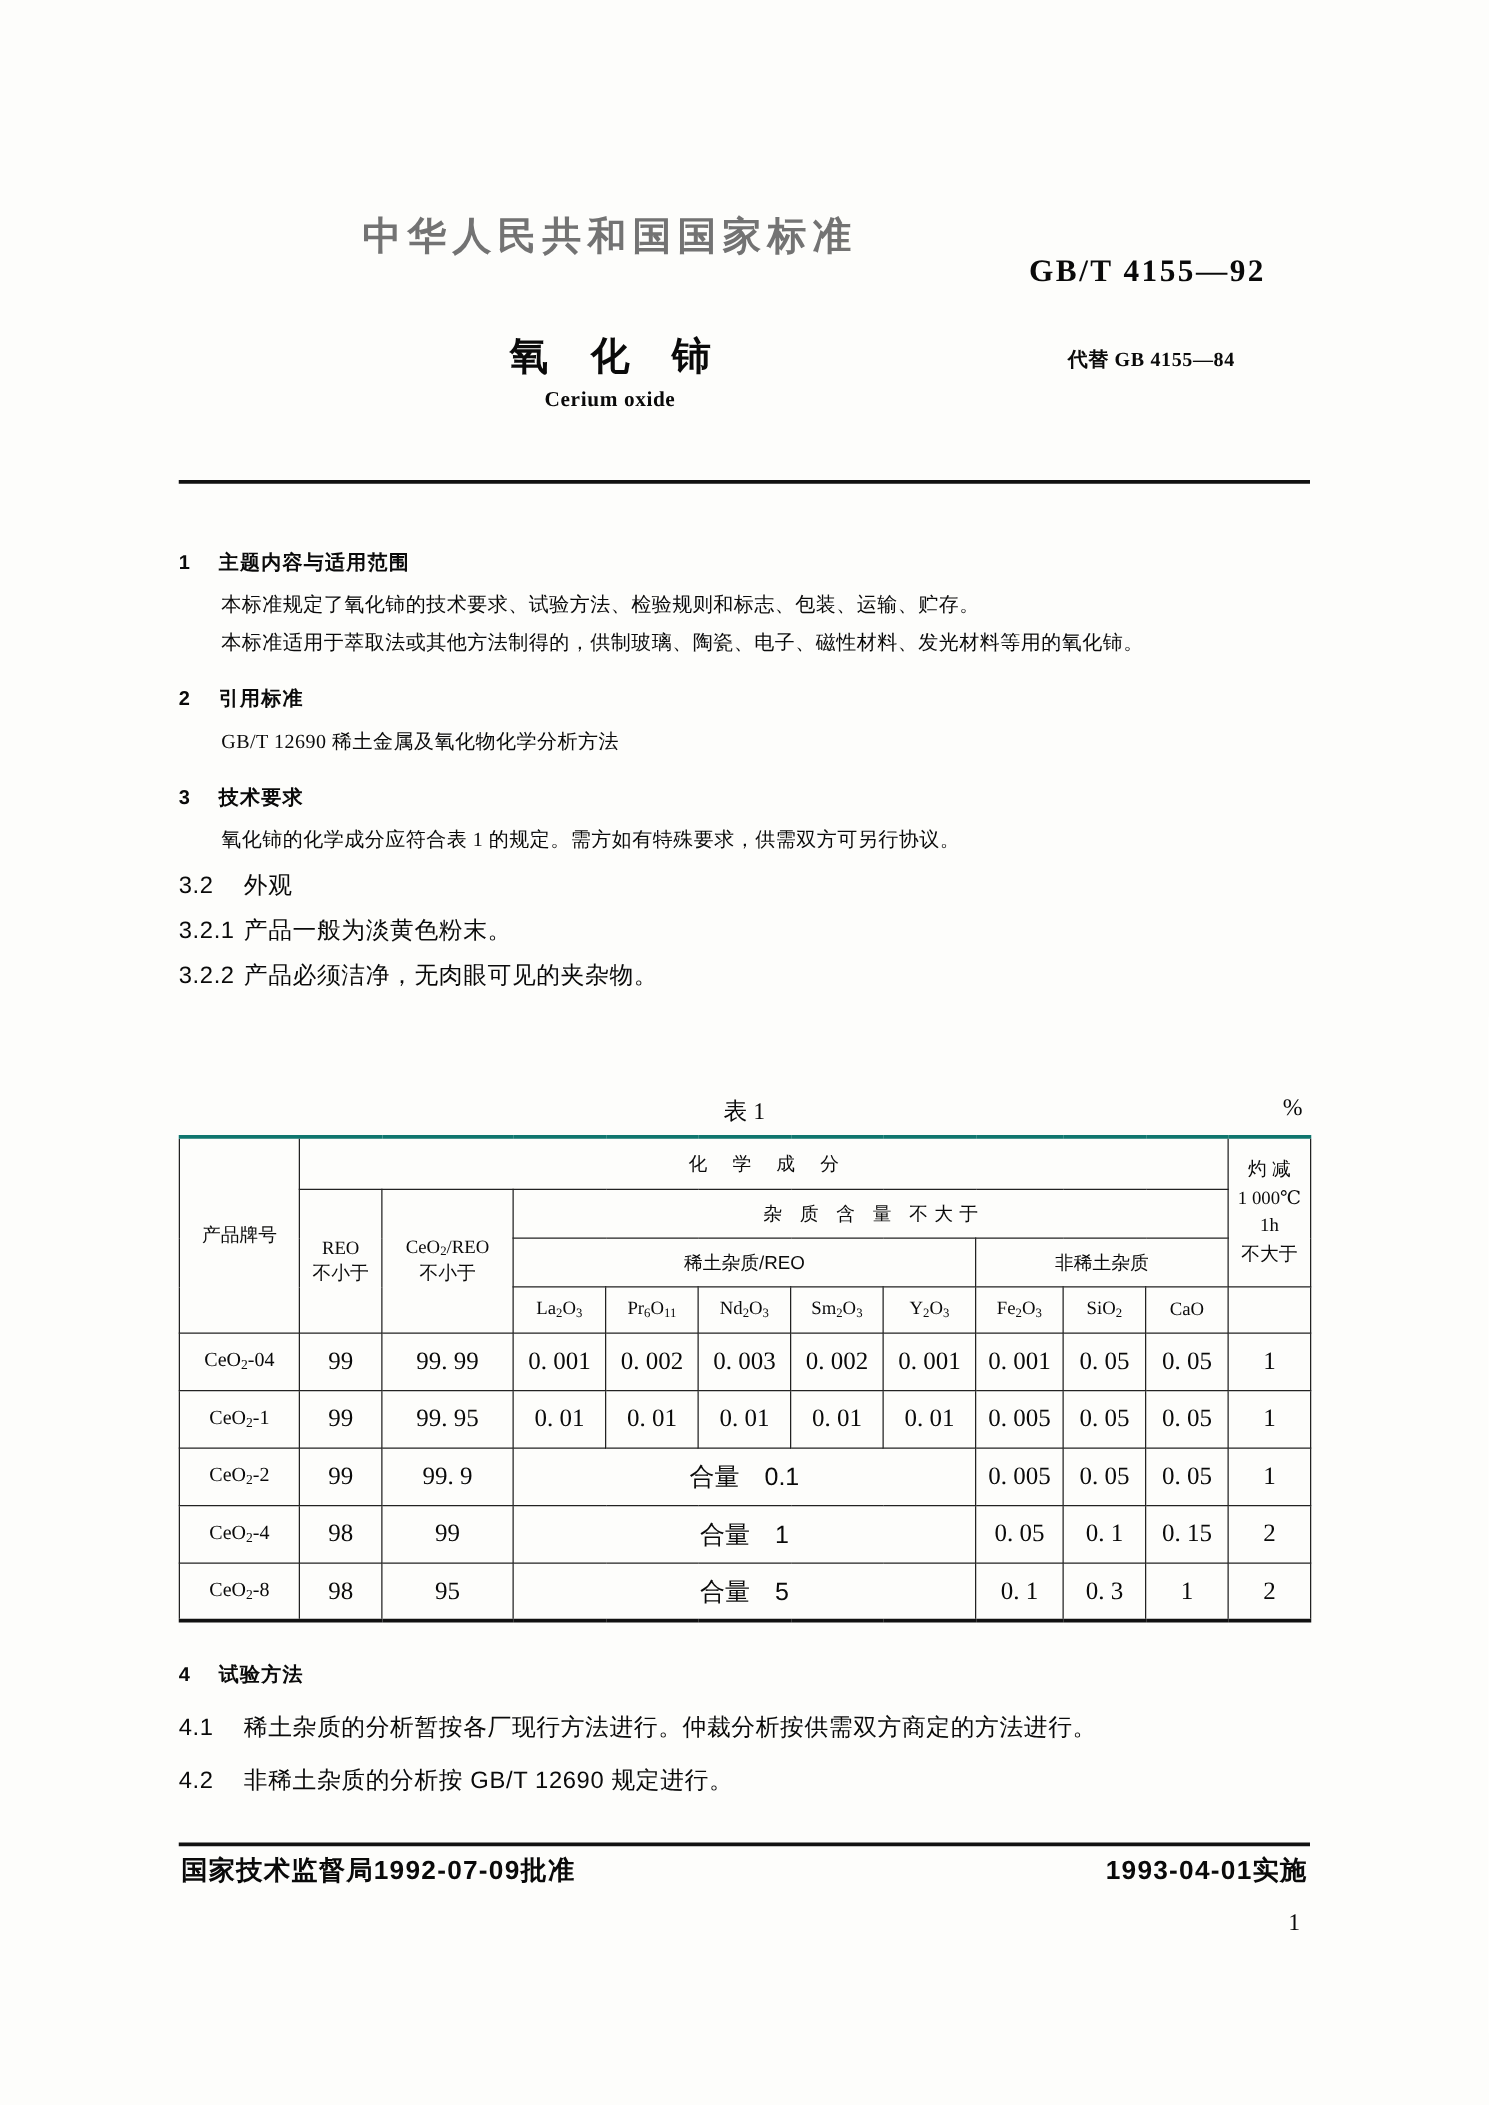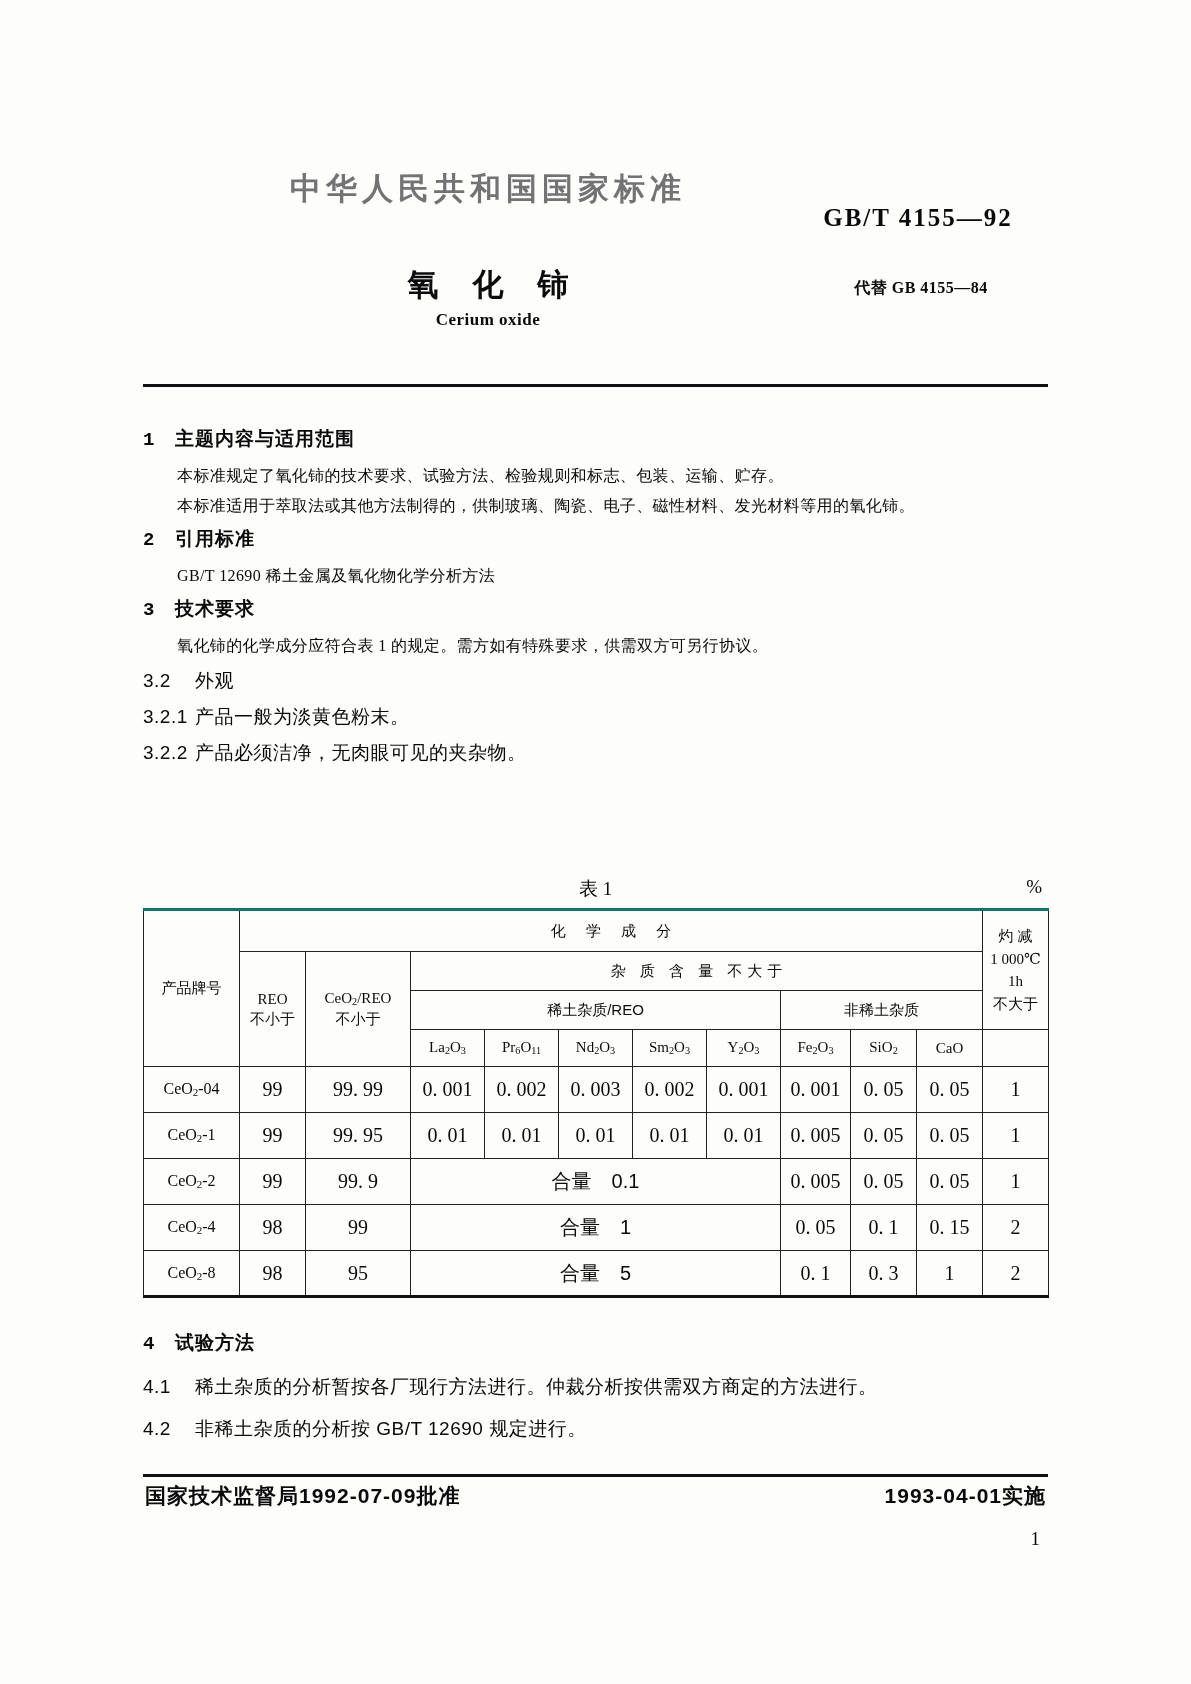--- a/index.html
+++ b/index.html
@@ -94,24 +94,24 @@
     position: absolute;
     left: 0;
     top: 384px;
     width: 905px;
     border-top: 3px solid #111;
   }
 
   
   .body { position: absolute; left: 0; top: 418px; width: 905px; }
   .h2 {
-    font-family: Liberation Mono, monospace;
-    font-weight: bold;
-    font-size: 19px;
-    margin: 8px 0 12px 0;
+    font-family: Liberation Sans, sans-serif;
+    font-weight: bold;
+    font-size: 16px;
+    margin: 22px 0 12px 0;
     letter-spacing: 1px;
   }
   .h2 .num { display: inline-block; width: 32px; }
   .h3 {
     font-family: "Liberation Sans", "DejaVu Sans", sans-serif;
     font-size: 19px;
     margin: 10px 0 4px 0;
     letter-spacing: 0.5px;
   }
   .h3 .num { display: inline-block; min-width: 52px; }

